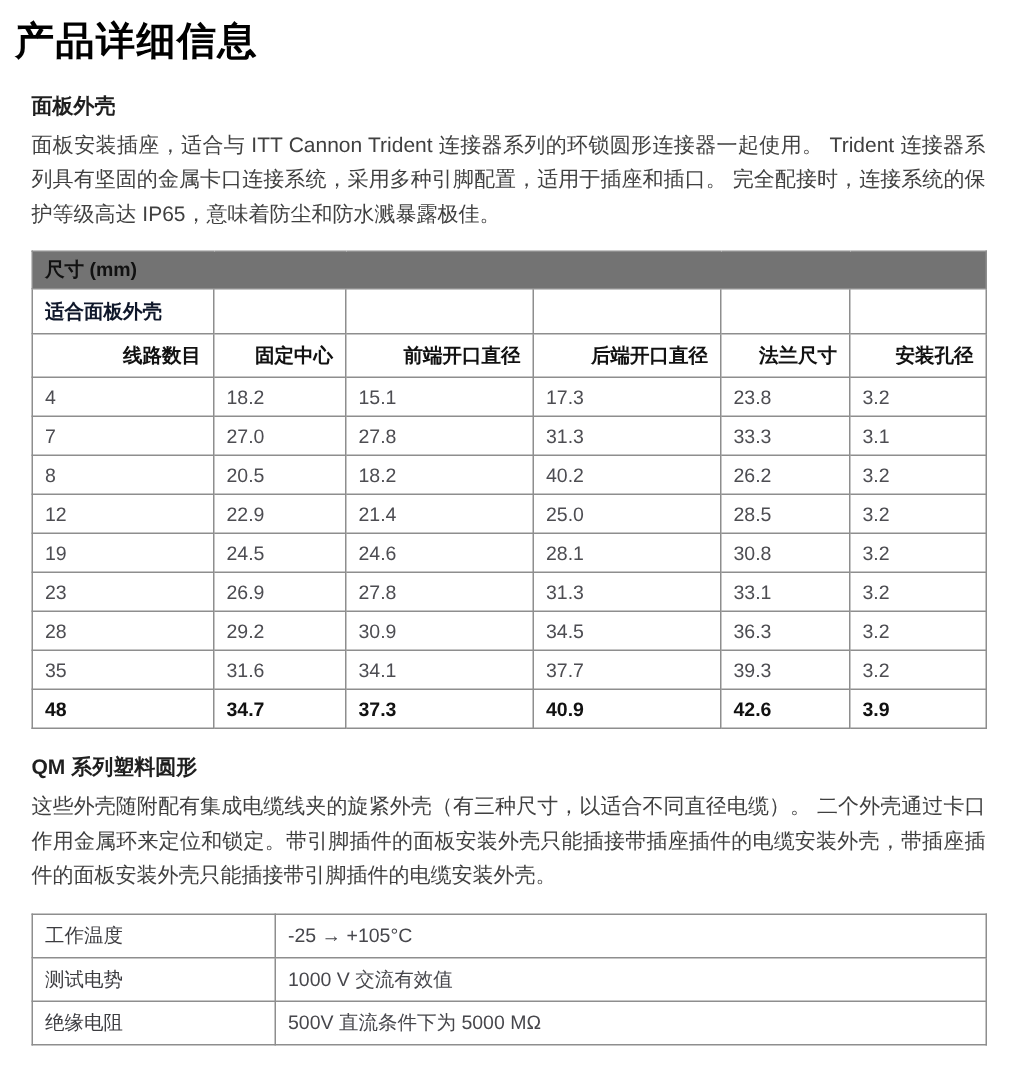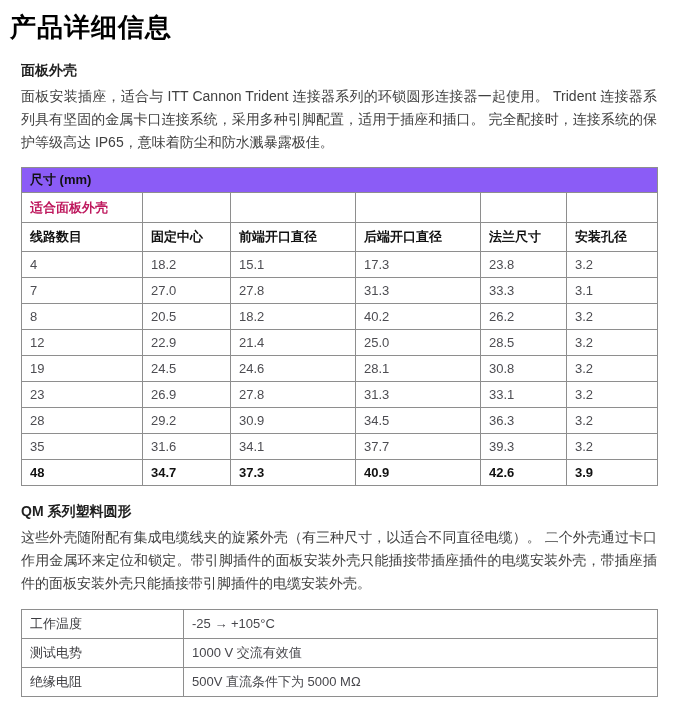--- a/index.html
+++ b/index.html
@@ -40,27 +40,27 @@
   th, td {
     border: 1px solid #8e8e8e;
     font-size: 13px;
     padding: 5px 8px;
     text-align: left;
     vertical-align: middle;
     overflow: hidden;
     white-space: nowrap;
   }
   .tbl-title-cell {
-    background: #8b5cf6;
+    background: #737373;
     font-weight: bold;
     color: #111;
     padding: 3px 8px;
   }
-  .subheader-row td { font-weight: bold; color: #be185d; height: 19px; }
-  .colhead-row th { font-weight: bold; color: #111; }
+  .subheader-row td { font-weight: bold; color: #0f172a; height: 19px; }
+  .colhead-row th { font-weight: bold; color: #111; text-align: right; }
   #dims-table td.data-cell { color: #4d4d52; font-weight: normal; }
   #dims-table tr.bold-row td.data-cell { color: #111; font-weight: bold; }
   #specs-table td { color: #47474c; height: 17px; }
   #specs-table td.spec-label { color: #3c3c40; }
 </style>
 </head>
 <body>
 
 <h1 class="page-title">产品详细信息</h1>
 

